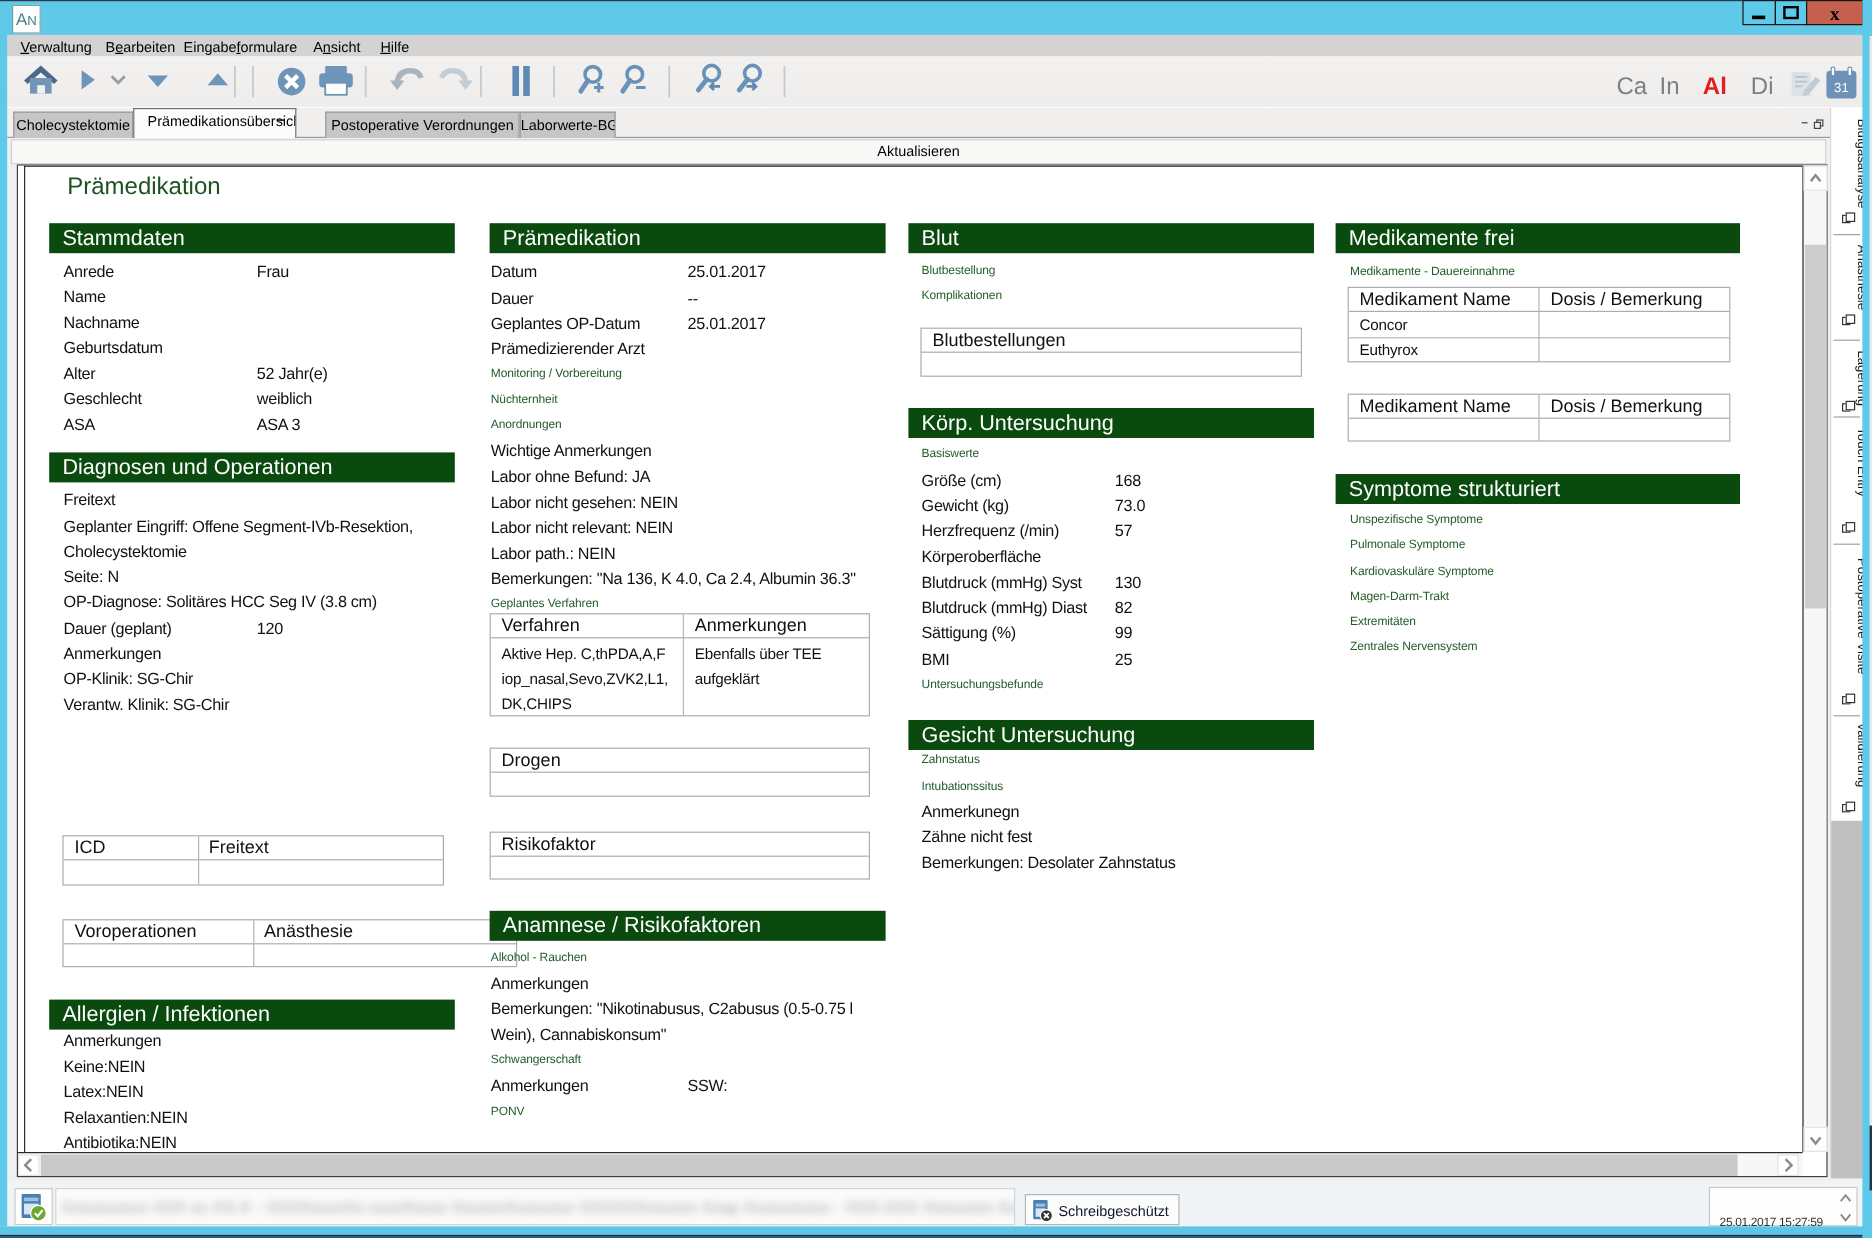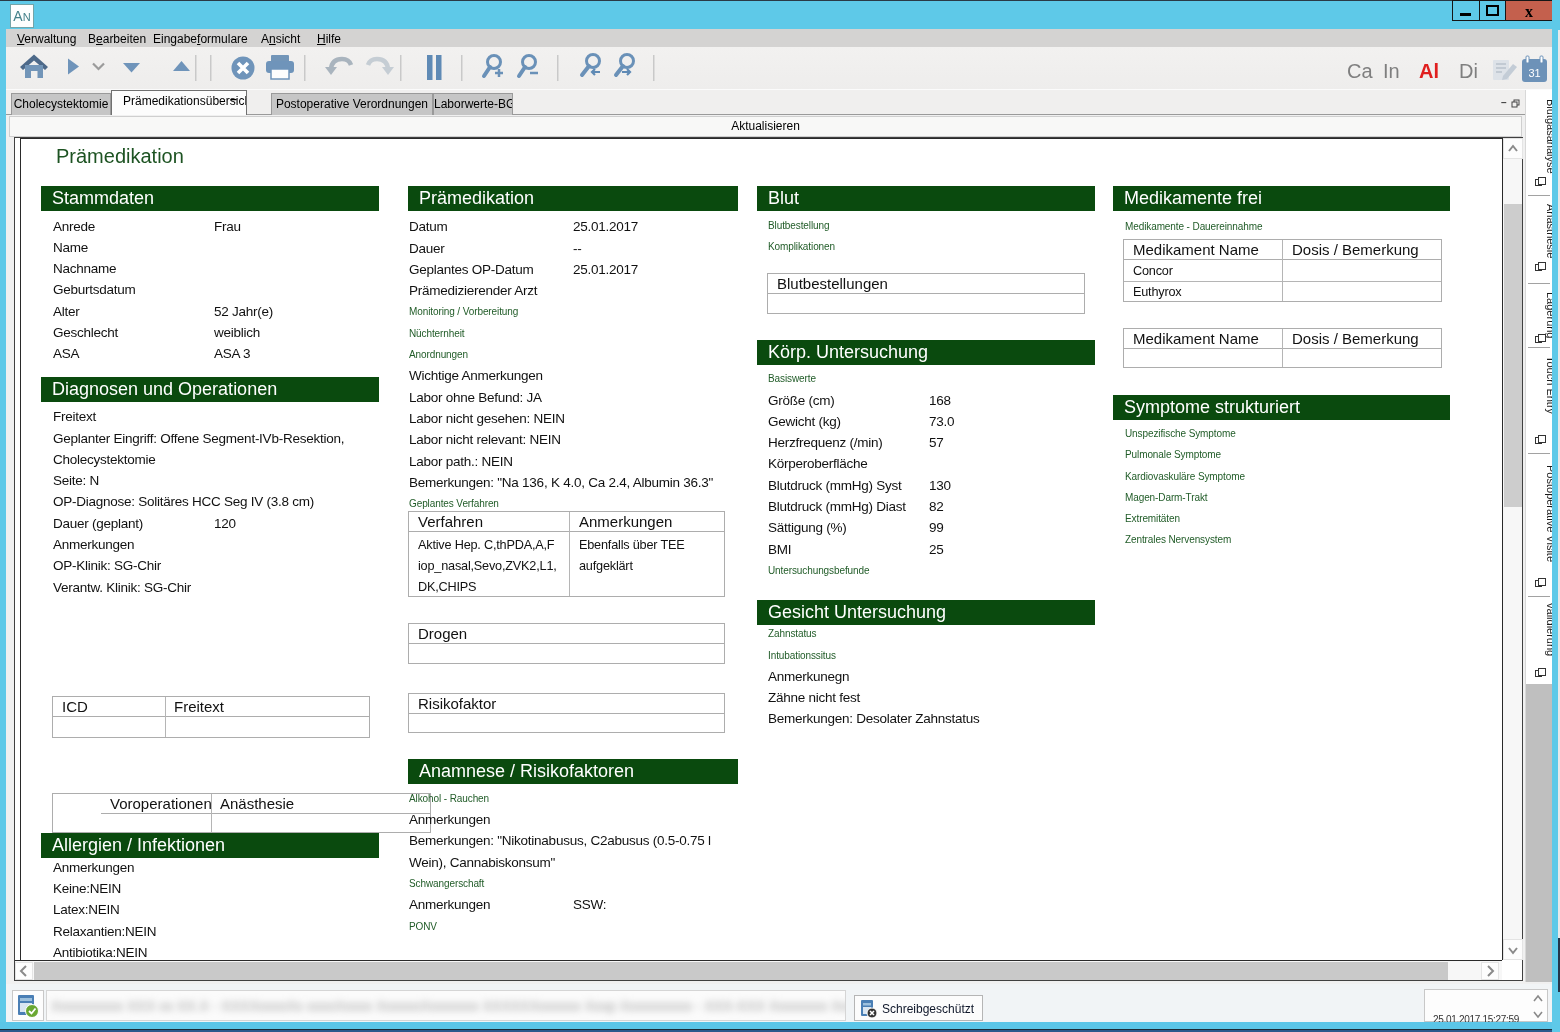--- a/index.html
+++ b/index.html
@@ -163,21 +163,21 @@
 <div class="row">OP-Diagnose: Solitäres HCC Seg IV (3.8 cm)</div>
 <div class="row">Dauer (geplant)<span class="val" style="left:161px">120</span></div>
 <div class="row">Anmerkungen</div>
 <div class="row">OP-Klinik: SG-Chir</div>
 <div class="row">Verantw. Klinik: SG-Chir</div>
 </div>
 <div class="tbl" style="left:52px; top:696px; width:318px; height:42px;">
 <div class="tblhead">ICD<span style="position:absolute; left:121px;">Freitext</span></div>
 <div class="csplit" style="left:112px;"></div>
 </div>
-<div class="tbl" style="left:52px; top:793px; width:379px; height:40px;padding-left:48px;">
+<div class="tbl" style="left:52px; top:766px; width:379px; height:40px;">
 <div class="tblhead">Voroperationen<span style="position:absolute; left:167px;">Anästhesie</span></div>
 <div class="csplit" style="left:158px;"></div>
 </div>
 <div class="hdr" style="left:41px; top:833px; width:338px;">Allergien / Infektionen</div>
 <div class="rows" style="left:53px; top:856.8px; width:326px;">
 <div class="row">Anmerkungen</div>
 <div class="row">Keine:NEIN</div>
 <div class="row">Latex:NEIN</div>
 <div class="row">Relaxantien:NEIN</div>
 <div class="row">Antibiotika:NEIN</div>

